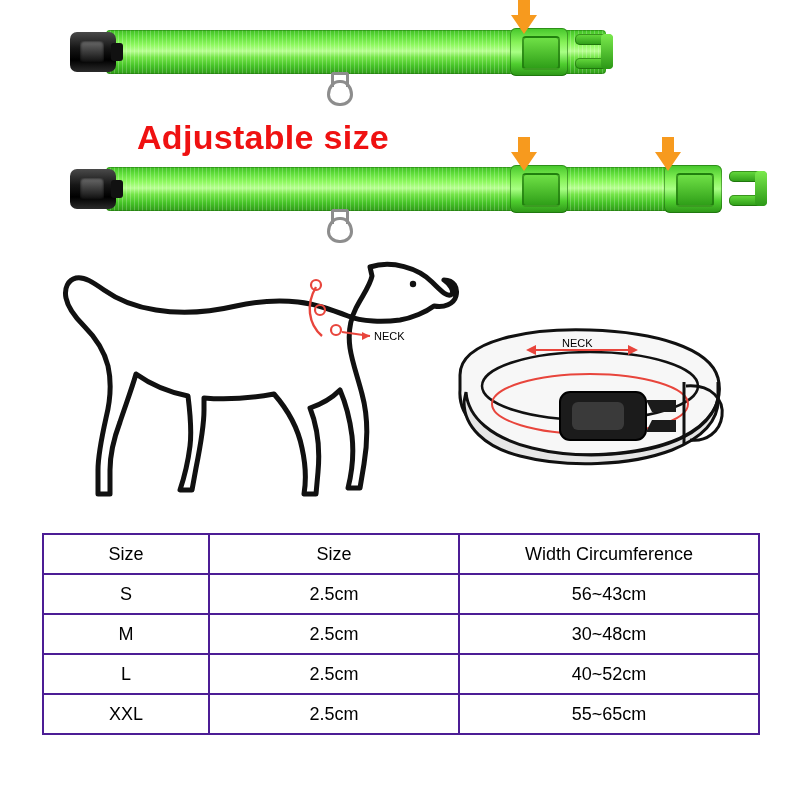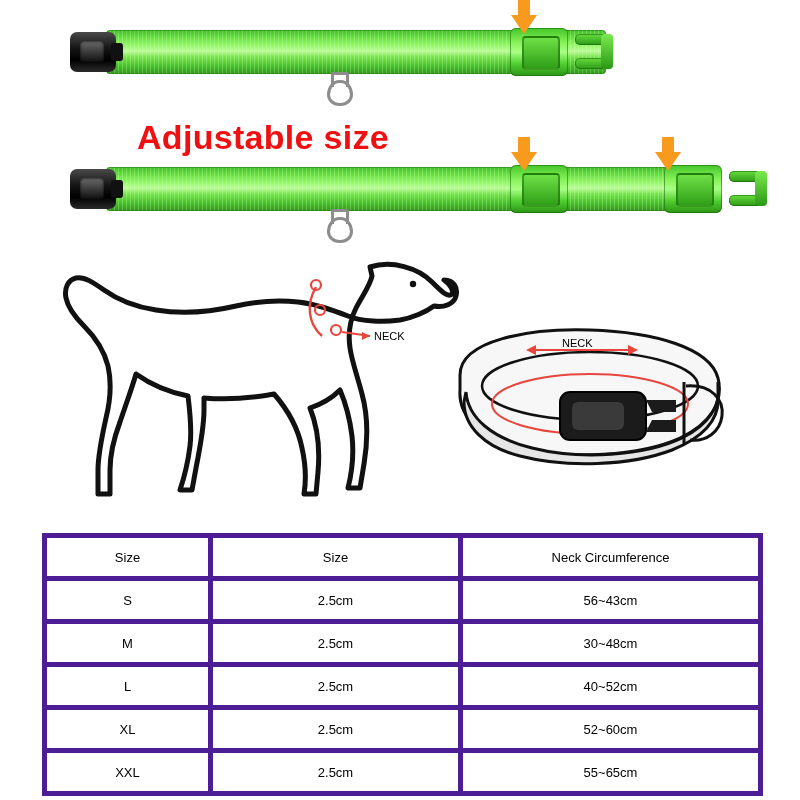--- a/index.html
+++ b/index.html
@@ -169,24 +169,24 @@
   
   .size-table {
     position: absolute;
     left: 42px;
     top: 533px;
     width: 716px;
     border-collapse: collapse;
     table-layout: fixed;
   }
   .size-table td, .size-table th {
-    border: 5px solid #4c1d95;
+    border: 2px solid #4c1d95;
     text-align: center;
     font-weight: normal;
-    font-size: 13px;
+    font-size: 18px;
     color: #000;
     height: 38px;
     padding: 0;
   }
   .size-table col.c1 { width: 166px; }
   .size-table col.c2 { width: 250px; }
   .size-table col.c3 { width: 300px; }
 
   .neck-label {
     font-size: 11px;
@@ -305,45 +305,40 @@
   <table class="size-table">
     <colgroup>
         <col class="c1">
         <col class="c2">
         <col class="c3">
       </colgroup>
     <thead>
       <tr>
         <th>Size</th>
         <th>Size</th>
-        <th>Neck Circumference</th>
+        <th>Width Circumference</th>
       </tr>
     </thead>
     <tbody>
       <tr>
         <td>S</td>
         <td>2.5cm</td>
         <td>56~43cm</td>
       </tr>
       <tr>
         <td>M</td>
         <td>2.5cm</td>
         <td>30~48cm</td>
       </tr>
       <tr>
         <td>L</td>
         <td>2.5cm</td>
         <td>40~52cm</td>
       </tr>
       <tr>
-        <td>XL</td>
-        <td>2.5cm</td>
-        <td>52~60cm</td>
-      </tr>
-      <tr>
         <td>XXL</td>
         <td>2.5cm</td>
         <td>55~65cm</td>
       </tr>
     </tbody>
   </table>
 
 </div>
 
 </body></html>

